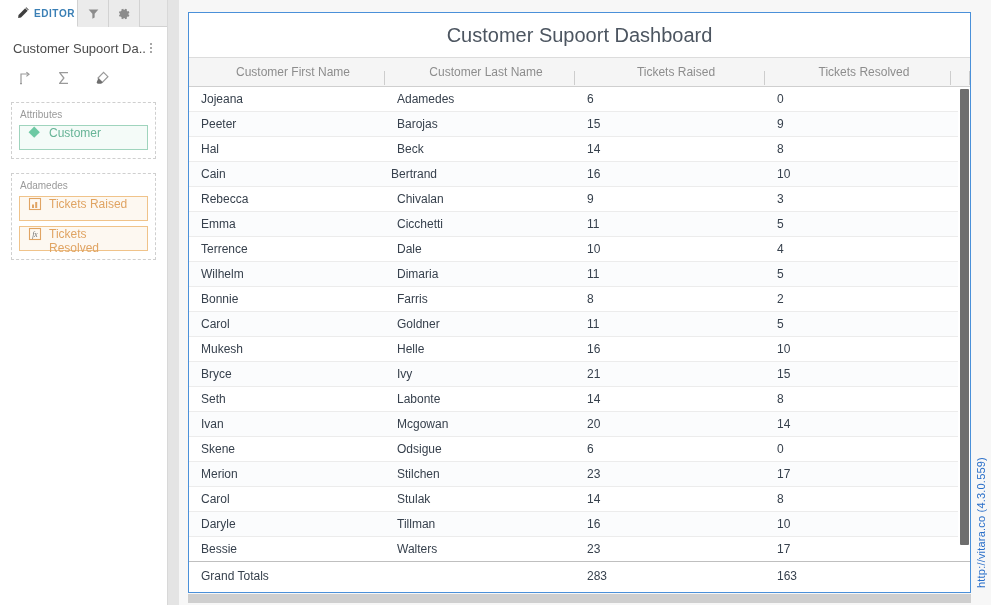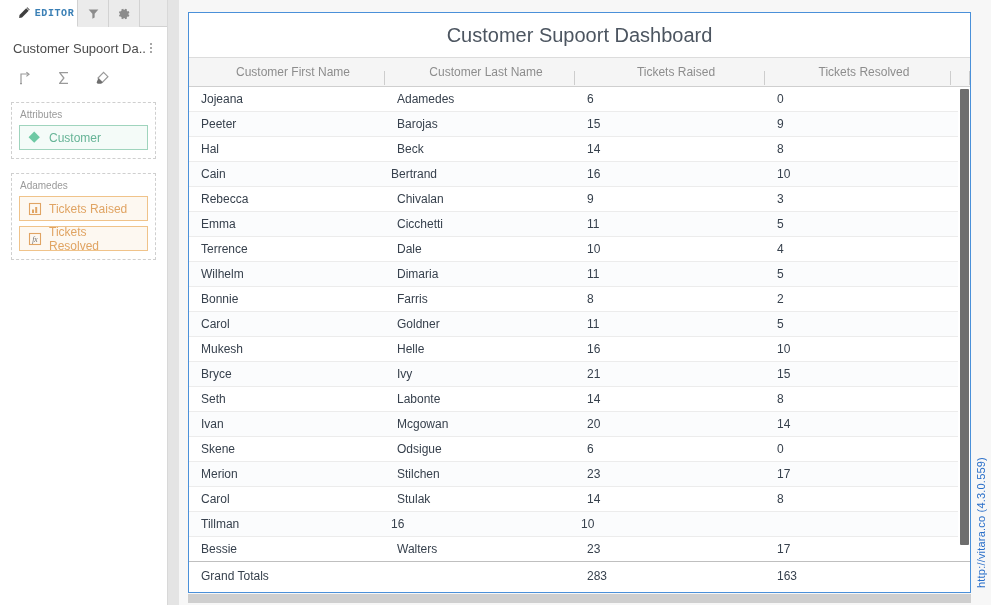--- a/index.html
+++ b/index.html
@@ -46,21 +46,21 @@
     color: #6d6d6d;
     cursor: pointer;
     background: #ebebeb;
   }
   .tab.active {
     background: #ffffff;
     color: #3a7fb5;
     border-bottom: 1px solid #ffffff;
     margin-bottom: -1px;
   }
-  .tab.editor { width: 78px; padding-left: 14px; font-family: Liberation Mono, monospace; }
+  .tab.editor { width: 78px; padding-left: 14px; }
   .tab.icononly { width: 31px; }
   .tab svg { display: block; }
 
   #panel-title-row {
     display: flex;
     align-items: center;
     justify-content: space-between;
     padding: 12px 9px 0 13px;
   }
   #panel-title {
@@ -93,21 +93,21 @@
     background: #ffffff;
   }
   .shelf-label {
     font-size: 10px;
     color: #9a9a9a;
     margin-bottom: 5px;
     padding-left: 1px;
   }
   .chip {
     display: flex;
-    align-items: center;
+    align-items: flex-start;
     gap: 7px;
     height: 25px;
     padding: 0 8px;
     margin-bottom: 5px;
     font-size: 12px;
     cursor: move;
   }
   .chip:last-child { margin-bottom: 0; }
   .chip.attr {
     border: 1px solid #9fd4bd;
@@ -493,20 +493,21 @@
               <div class="cell c4"></div>
             </div>
             <div class="grid-row">
               <div class="cell c0">Carol</div>
               <div class="cell c1">Stulak</div>
               <div class="cell c2">14</div>
               <div class="cell c3">8</div>
               <div class="cell c4"></div>
             </div>
             <div class="grid-row odd">
+              <div class="cell c0">Daryle</div>
               <div class="cell c1">Tillman</div>
               <div class="cell c2">16</div>
               <div class="cell c3">10</div>
               <div class="cell c4"></div>
             </div>
             <div class="grid-row">
               <div class="cell c0">Bessie</div>
               <div class="cell c1">Walters</div>
               <div class="cell c2">23</div>
               <div class="cell c3">17</div>

